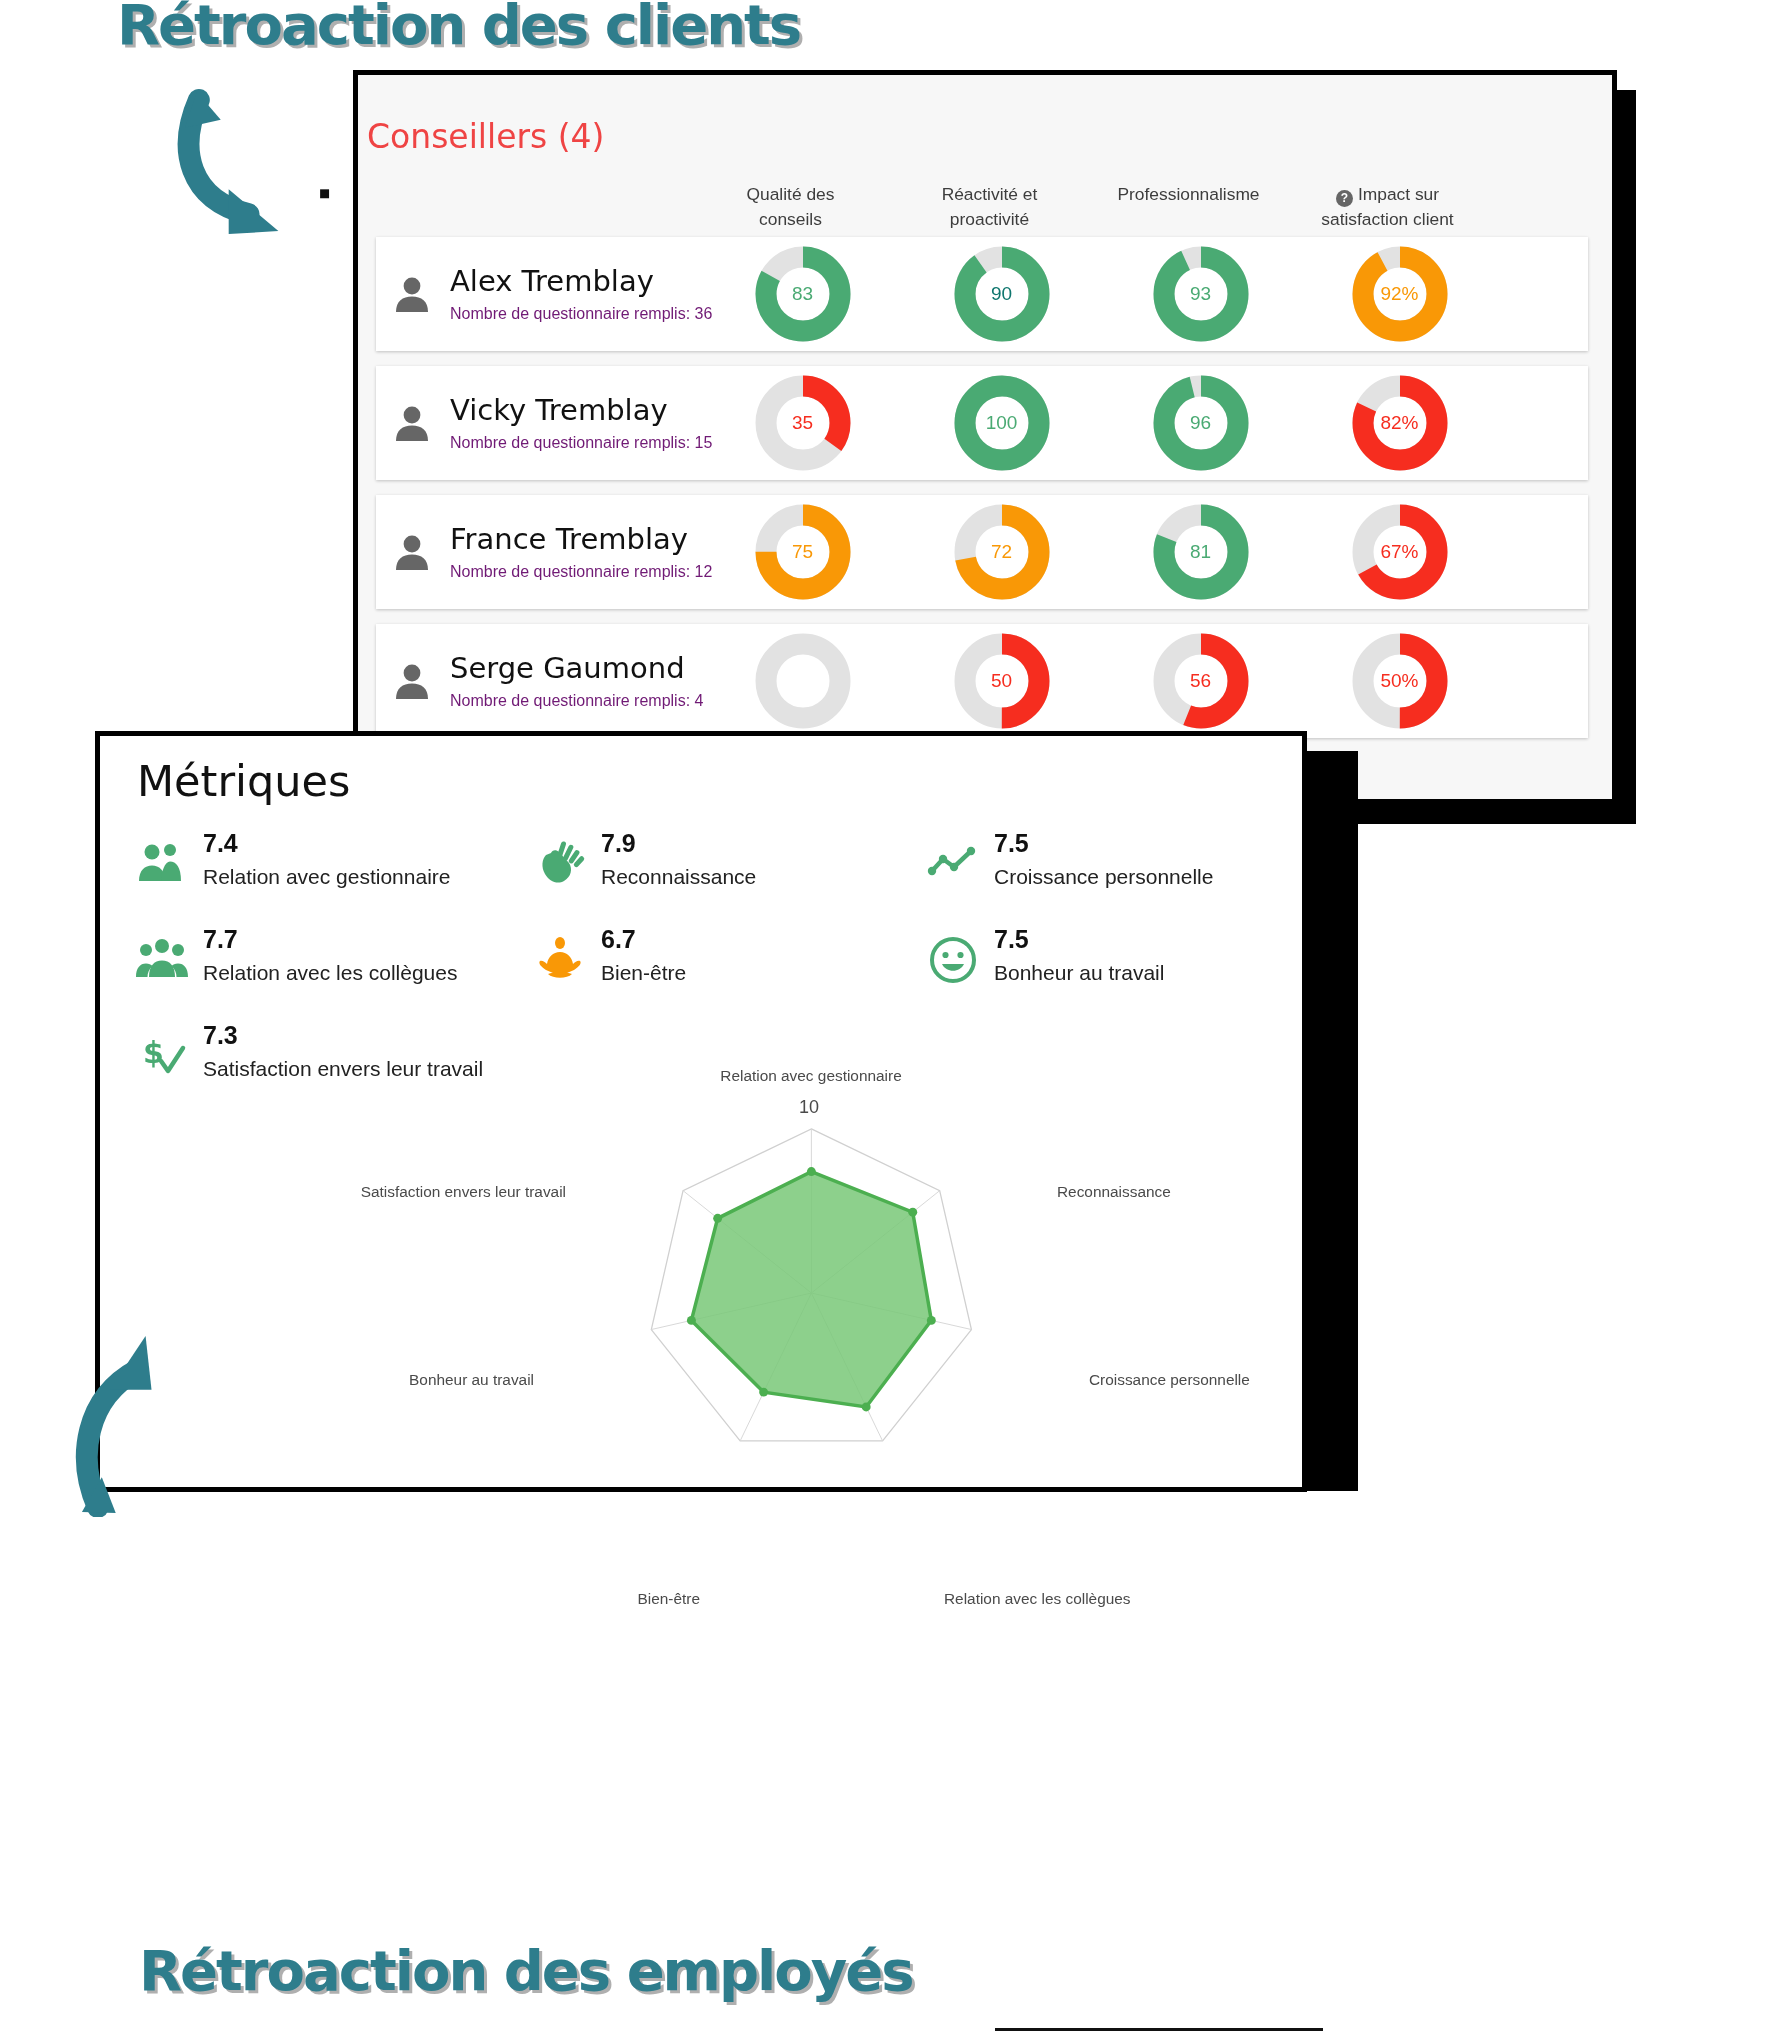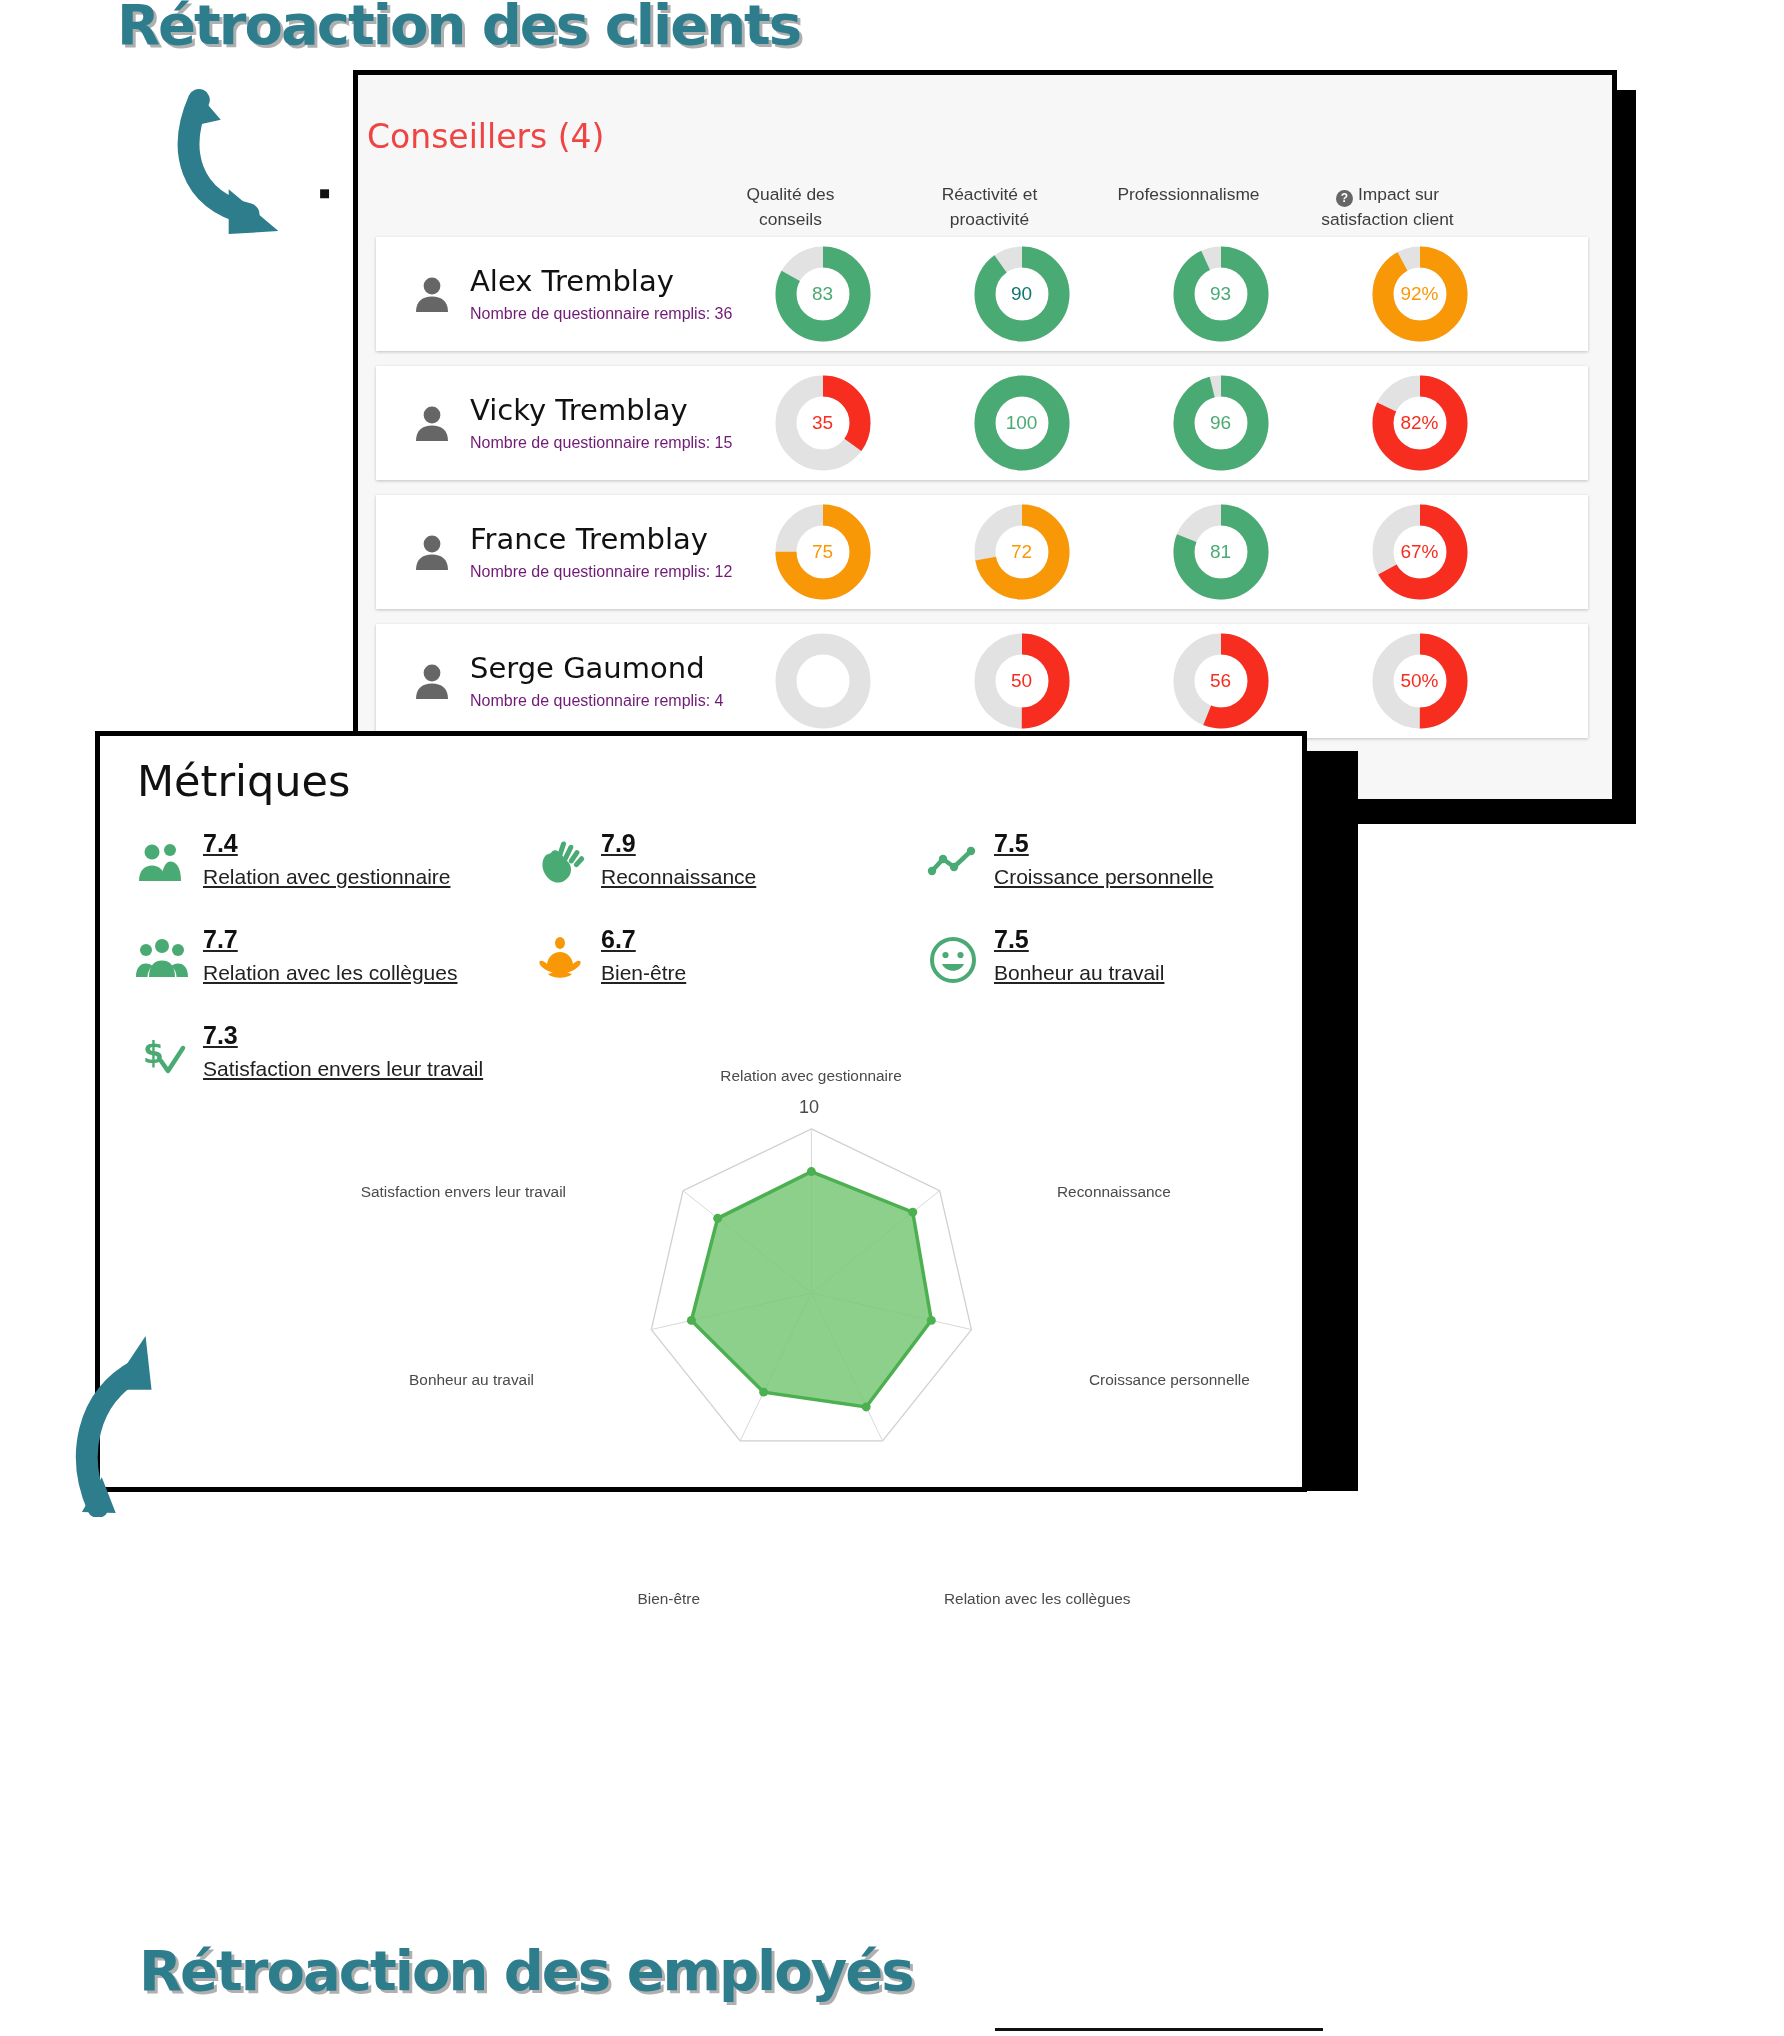--- a/index.html
+++ b/index.html
@@ -59,21 +59,21 @@
   .row-list{position:absolute; left:18px; top:162px; width:1212px;}
   .adv-row{
     background:#ffffff;
     height:114px;
     margin-bottom:15px;
     box-shadow:0 1px 3px rgba(0,0,0,.22);
     display:flex;
     align-items:center;
     position:relative;
   }
-  .person-cell{width:338px; display:flex; align-items:center; padding-left:34px;}
+  .person-cell{width:338px; display:flex; align-items:center; padding-left:14px;}
   .avatar-icon{width:44px;height:44px;margin-right:16px;flex:none;}
   .person-name{
     font-family:"DejaVu Sans", sans-serif;
     font-size:29px; color:#111; line-height:1.15; font-weight:400;
   }
   .person-sub{font-size:16px;color:#701a75;margin-top:6px;}
 
   .gauges{display:flex; align-items:center;}
   .gauge-cell{width:149px; display:flex; justify-content:center;}
   .gauge-gap{width:50px;}
@@ -99,21 +99,21 @@
   .metrics-title{
     position:absolute; left:42px; top:25px;
     font-family:"DejaVu Sans", sans-serif;
     font-size:43px; color:#111;
   }
   .metrics-grid{
     position:absolute; left:40px; top:100px; width:1124px;
     display:grid; grid-template-columns:398px 393px 328px;
     row-gap:36px;
   }
-  .metric{display:flex; align-items:flex-start;text-decoration:underline;}
+  .metric{display:flex; align-items:flex-start;}
   .metric-ico{width:54px;height:54px;flex:none;margin-right:14px;margin-top:6px;}
   .metric-val{font-size:25px;font-weight:bold;color:#111;line-height:1;}
   .metric-lab{font-size:21px;color:#222;margin-top:9px;line-height:1.1;}
 
   
   #radar-wrap{position:absolute; left:388px; top:378px; width:796px; height:378px;}
   .radar-lab{position:absolute;font-size:15.4px;color:#4a4a4a;white-space:nowrap;}
   .radar-max{position:absolute;font-size:18px;color:#4a4a4a;}
 
   

